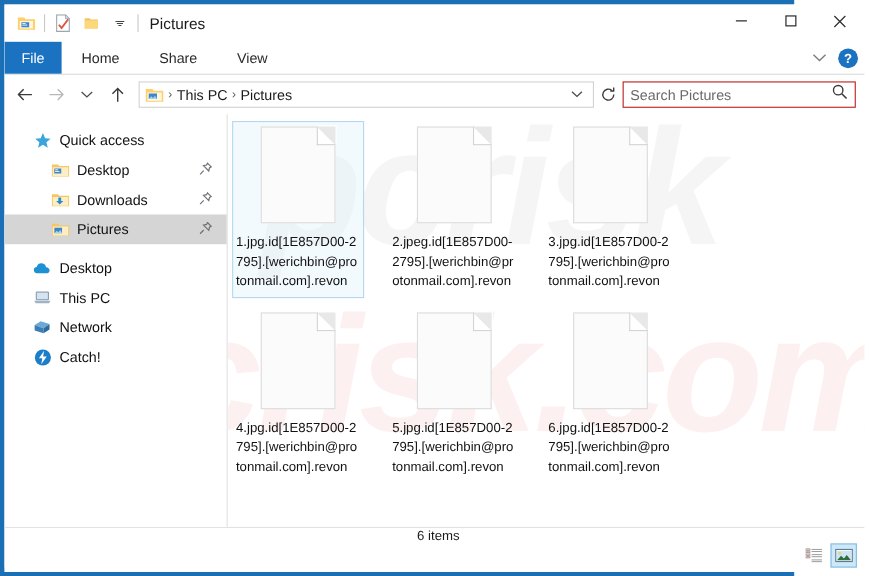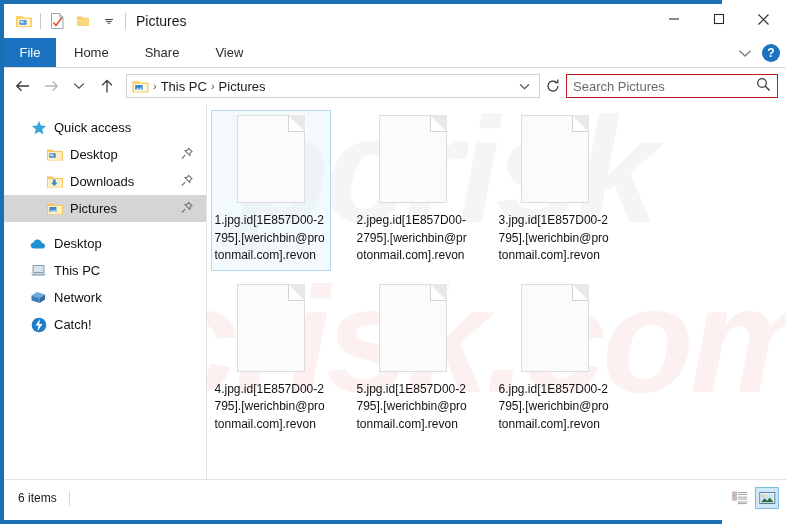--- a/index.html
+++ b/index.html
@@ -267,20 +267,21 @@
   }
 
   
   #statusbar {
     height: 37px;
     border-top: 1px solid #e2e2e2;
     background: #ffffff;
     display: flex; align-items: center;
     padding: 0 7px 0 14px;
     position: relative;
+    flex-direction: column;
   }
   #status-count { font-size: 12px; color: #1a1a1a; }
   #status-div { width: 1px; height: 15px; background: #d8d8d8; margin-left: 12px; }
   #viewbtns {
     margin-left: auto;
     display: flex; align-items: center; gap: 3px;
   }
   .viewbtn {
     width: 24px; height: 22px;
     display: flex; align-items: center; justify-content: center;

